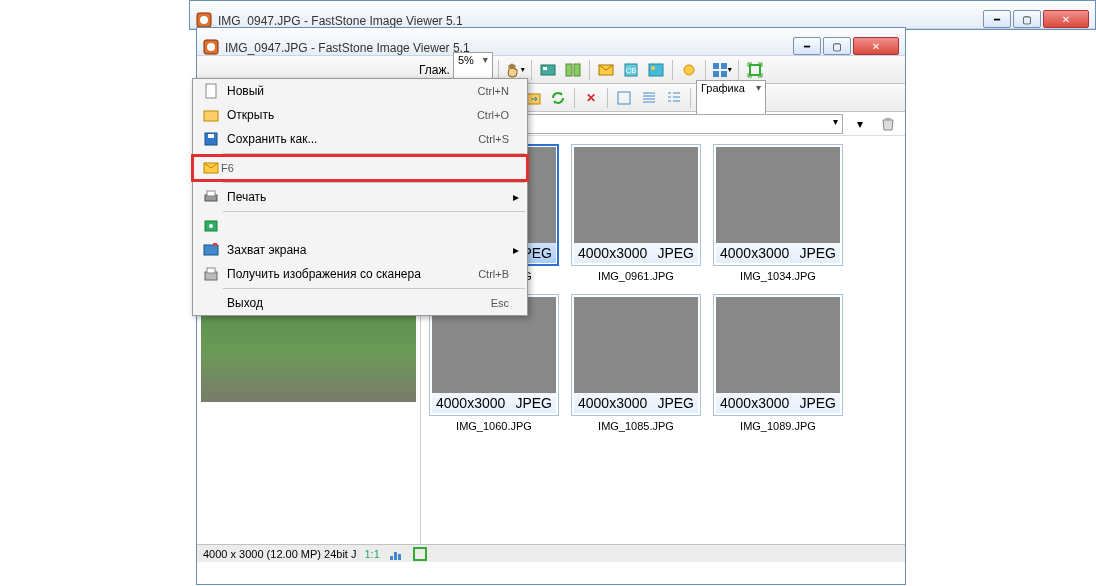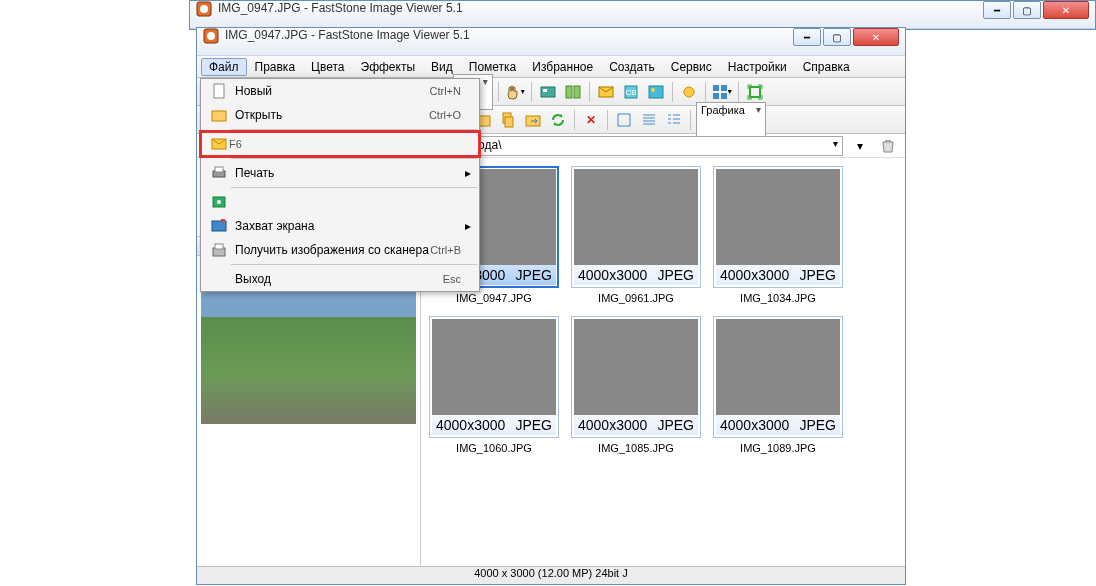--- a/index.html
+++ b/index.html
@@ -3,21 +3,21 @@
 <meta charset="utf-8">
 <style>
   * { box-sizing: border-box; margin: 0; padding: 0; }
   body { font-family: "Segoe UI", Tahoma, sans-serif; font-size: 12px; background: #fff; width: 1096px; height: 586px; overflow: hidden; }
   
   
   .window { position: absolute; border: 1px solid #6a8fb5; background: #fff; }
   .win-back { left: 189px; top: 0; width: 907px; height: 30px; }
   .win-front { left: 196px; top: 27px; width: 710px; height: 558px; }
   
-  .titlebar { height: 28px; background: linear-gradient(#fdfdfd,#e6edf6); display: flex; align-items: flex-start; padding: 0 6px; border-bottom: 1px solid #c8d4e4; }
+  .titlebar { height: 28px; background: linear-gradient(#fdfdfd,#e6edf6); display: flex; align-items: flex-end; padding: 0 6px; border-bottom: 1px solid #c8d4e4; }
   .titlebar .app-icon { width: 16px; height: 16px; margin-right: 6px; }
   .titlebar .title { flex: 1; font-size: 12px; color: #333; }
   .winbtns { display: flex; gap: 2px; }
   .winbtn { width: 28px; height: 18px; border: 1px solid #7a92ad; border-radius: 2px; background: linear-gradient(#f7fbff,#d7e6f7); display:flex;align-items:center;justify-content:center; font-size:10px; cursor:pointer;}
   .winbtn.close { background: linear-gradient(#f38f8f,#d94b3a); color:#fff; width:46px; border-color:#a33; }
   
   .menubar { height: 22px; background: linear-gradient(#fafafa,#ececec); border-bottom:1px solid #c2c2c2; display:flex; align-items:center; padding:0 4px; gap:0; }
   .menubar .menu { padding: 2px 8px; cursor:pointer; }
   .menubar .menu.active { background:#d8e6fb; border:1px solid #7da2ce; border-radius:2px; padding:1px 7px; }
   
@@ -44,24 +44,24 @@
   
   .thumbs { flex:1; padding:8px; display:flex; flex-wrap:wrap; gap:12px; align-content:flex-start; overflow:auto; }
   .thumb { width:130px; }
   .thumb .frame { border:1px solid #a8c3e2; padding:2px; background:#fff; }
   .thumb.sel .frame { border:2px solid #2a72d4; padding:1px; }
   .thumb .img { width:100%; height:96px; background:#888; position:relative; }
   .thumb .meta { background:linear-gradient(#f4f8fe,#e4eefc); font-size:14px; padding:2px 4px; display:flex; justify-content:space-between; }
   .thumb.sel .meta { background:linear-gradient(#cfe3fc,#a9cdf7); }
   .thumb .name { text-align:center; font-size:11px; padding-top:4px; }
   
-  .statusbar { height:18px; background:#ececec; border-top:1px solid #c2c2c2; font-size:11px; display:flex; align-items:center; padding:0 6px; gap:16px;flex-direction:column; }
-  
-  
-  .dropdown { position:absolute; left:200px; top:78px; width:280px; background:#f4f4f4; border:1px solid #9a9a9a; box-shadow:2px 2px 6px rgba(0,0,0,.3); z-index:100; }
+  .statusbar { height:18px; background:#ececec; border-top:1px solid #c2c2c2; font-size:11px; display:flex; align-items:center; padding:0 6px; gap:8px; }
+  
+  
+  .dropdown { position:absolute; left:192px; top:78px; width:336px; background:#f4f4f4; border:1px solid #9a9a9a; box-shadow:2px 2px 6px rgba(0,0,0,.3); z-index:100; }
   .dropdown .row { display:flex; align-items:center; height:24px; padding:0 8px; cursor:pointer; }
   .dropdown .ico { width:20px; display:flex; align-items:center; justify-content:center; }
   .dropdown .lbl { flex:1; padding-left:6px; }
   .dropdown .sc { color:#555; font-size:11px; }
   .dropdown .arr { width:10px; text-align:right; }
   .dropdown hr { border:none; border-top:1px solid #c8c8c8; margin:2px 2px 2px 30px; }
   .dropdown .highlight { outline:3px solid #e03030; outline-offset:-1px; }
   
   
   .ic { width:16px; height:16px; display:inline-block; }
@@ -107,33 +107,20 @@
         </svg>
     </span>
     <span class="title">IMG_0947.JPG  -  FastStone Image Viewer 5.1</span>
     <div class="winbtns">
       <div class="winbtn">━</div>
       <div class="winbtn">▢</div>
       <div class="winbtn close">✕</div>
     </div>
   </div>
 
-  <div class="menubar">
-    <span class="menu active">Файл</span>
-    <span class="menu">Правка</span>
-    <span class="menu">Цвета</span>
-    <span class="menu">Эффекты</span>
-    <span class="menu">Вид</span>
-    <span class="menu">Пометка</span>
-    <span class="menu">Избранное</span>
-    <span class="menu">Создать</span>
-    <span class="menu">Сервис</span>
-    <span class="menu">Настройки</span>
-    <span class="menu">Справка</span>
-  </div>
 
   <div class="toolbar">
     <span style="margin-left:218px;">Глаж.</span>
     <span class="combo">5%</span>
     <div class="sep"></div>
     <div class="tbtn">
         <svg class="ic" viewBox="0 0 16 16">
           <path d="M4 8V4a1 1 0 012 0v3V3a1 1 0 012 0v4V4a1 1 0 012 0v4a1 1 0 012 0v3a4 4 0 01-4 4H7a4 4 0 01-4-4z" fill="#f4d090" stroke="#806020"></path>
         </svg>
         <span style="font-size:8px;">▾</span>
@@ -392,20 +379,31 @@
     <div class="row">
       <span class="ico">
         <svg class="ic" viewBox="0 0 16 16">
           <rect x="1" y="4" width="14" height="10" fill="#fc6" stroke="#b80"></rect>
         </svg>
       </span>
       <span class="lbl">Открыть</span>
       <span class="sc">Ctrl+O</span>
       <span class="arr"></span>
     </div>
+    <div class="row">
+      <span class="ico">
+        <svg class="ic" viewBox="0 0 16 16">
+          <rect x="2" y="2" width="12" height="12" fill="#37c" stroke="#158"></rect>
+          <rect x="5" y="3" width="6" height="4" fill="#fff"></rect>
+        </svg>
+      </span>
+      <span class="lbl">Сохранить как...</span>
+      <span class="sc">Ctrl+S</span>
+      <span class="arr"></span>
+    </div>
     <hr>
     <div class="row highlight">
       <span class="ico">
         <svg class="ic" viewBox="0 0 16 16">
           <rect x="1" y="3" width="14" height="10" fill="#fc4" stroke="#b80"></rect>
           <path d="M1 3l7 5 7-5" stroke="#b80" fill="none"></path>
         </svg>
       </span>
       <span class="sc">F6</span>
       <span class="arr"></span>

